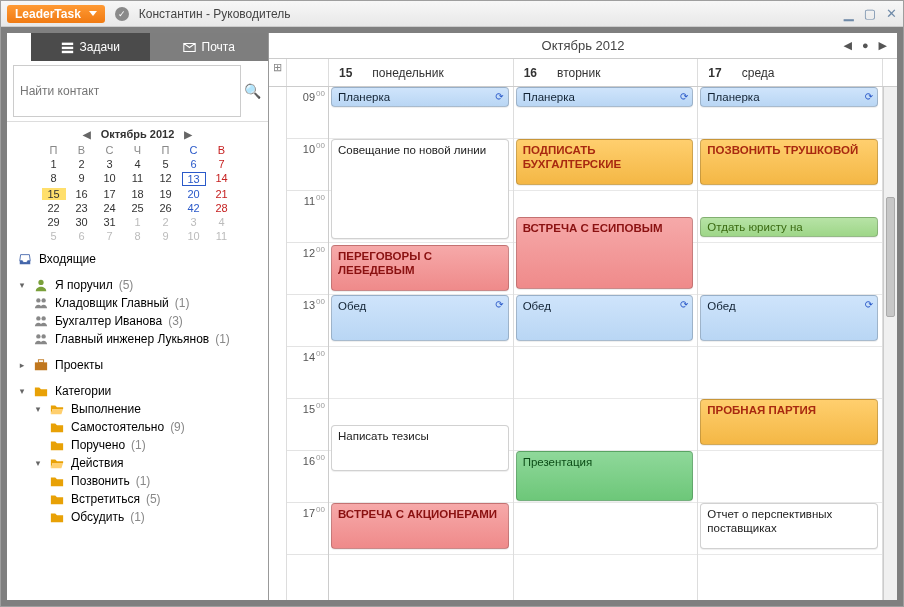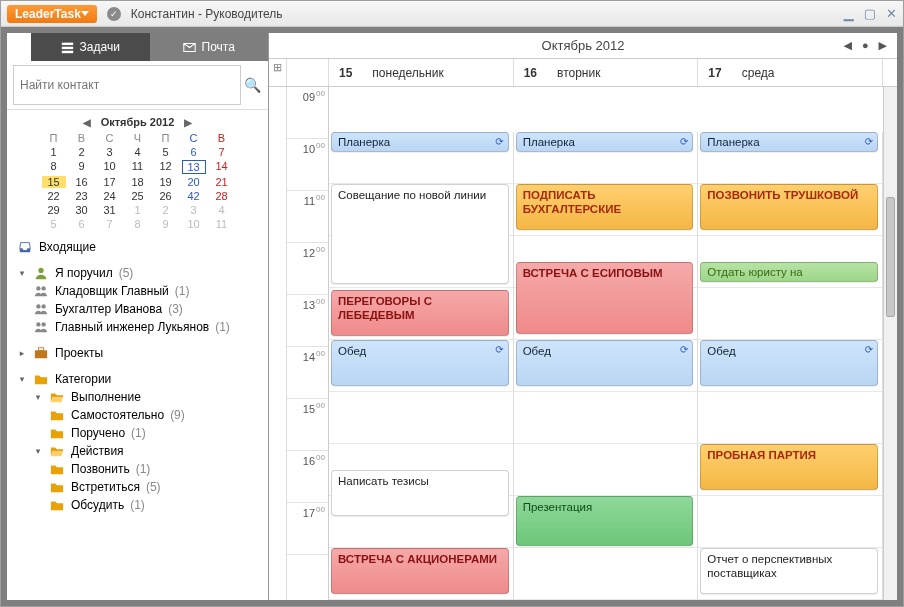--- a/index.html
+++ b/index.html
@@ -1,30 +1,30 @@
 <!DOCTYPE html>
 <html><head>
 <meta charset="utf-8">
 <style>
 * { box-sizing: border-box; margin: 0; padding: 0; font-family: "Segoe UI", Tahoma, Arial, sans-serif; }
 body { background: #e8e8e8; width: 904px; height: 607px; overflow: hidden; }
 .win { width: 904px; height: 607px; background: #fff; border: 1px solid #9e9e9e; display:flex; flex-direction:column; }
 .titlebar { height:26px; background:linear-gradient(#f7f7f7,#e8e8e8); display:flex; align-items:center; padding:0 6px; gap:10px; font-size:12px; color:#444; border-bottom:1px solid #ccc;}
-.brand { background:linear-gradient(#ff9a34,#f07a12); color:#fff; font-weight:bold; padding:2px 8px; border-radius:3px; display:flex; align-items:center; gap:0; font-size:12px;}
+.brand { background:linear-gradient(#ff9a34,#f07a12); color:#fff; font-weight:bold; padding:2px 8px; border-radius:3px; display:flex; align-items:center; gap:8px; font-size:12px;}
 .brand .tri { width:0;height:0;border-left:4px solid transparent;border-right:4px solid transparent;border-top:5px solid #fff; }
 .check { width:14px;height:14px;border-radius:50%;background:#8a8a8a;display:inline-flex;align-items:center;justify-content:center;color:#fff;font-size:9px;}
 .winbtns { margin-left:auto; display:flex; gap:10px; color:#6f8aa8; font-size:13px;}
 .body { flex:1; display:flex; border:6px solid #7f7f7f; border-top-width:6px; }
 .sidebar { width:262px; background:#fff; border-right:1px solid #999; display:flex; flex-direction:column; }
 .tabs { display:flex; height:28px; font-size:12px; color:#fff;margin-left:24px;}
 .tab { flex:1; display:flex; align-items:center; justify-content:center; gap:6px; background:#7e7e7e; cursor:pointer;}
 .tab.active { background:#4b4b4b; }
 .tab svg { width:13px; height:13px; fill:#fff; }
 .search { display:flex; align-items:center; padding:4px 6px; gap:4px; border-bottom:1px solid #ddd;}
-.search input { flex:1; border:1px solid #ccc; padding:12px 6px; font-size:12px; color:#888;}
+.search input { flex:1; border:1px solid #ccc; padding:18px 6px; font-size:12px; color:#888;}
 .search .mag { color:#777; font-size:14px;}
 .minical { padding:6px 16px 4px 16px; font-size:11px; }
 .mc-head { display:flex; align-items:center; justify-content:center; gap:10px; color:#333; font-weight:bold; margin-bottom:4px;}
 .mc-head .nav { color:#666; cursor:pointer; font-size:10px;}
 .mc-grid { display:grid; grid-template-columns:repeat(7,24px); gap:2px 4px; justify-content:center;}
 .mc-grid span { text-align:center; color:#333;}
 .mc-grid .dow { color:#888;}
 .mc-grid .sat { color:#2a59c9;}
 .mc-grid .sun { color:#c62020;}
 .mc-grid .other { color:#bbb;}
@@ -43,21 +43,21 @@
 .gutter { width:42px; border-right:1px solid #ddd;}
 .expand { width:18px; border-right:1px solid #ddd; display:flex; align-items:flex-start; justify-content:center; color:#888; font-size:11px; padding-top:2px;}
 .daycols { flex:1; display:flex;}
 .dcol { flex:1; border-right:1px solid #ddd; display:flex; align-items:center; padding:0 10px; gap:20px;}
 .dcol .dn { font-weight:bold;}
 .grid { flex:1; display:flex; overflow:hidden; position:relative;}
 .times { width:42px; border-right:1px solid #ccc;}
 .trow { height:52px; border-bottom:1px solid #e3e3e3; font-size:11px; color:#555; text-align:right; padding:2px 3px 0 0;}
 .trow sup{font-size:8px; color:#999; margin-left:1px;}
 .spacer18 { width:18px; border-right:1px solid #ddd;}
-.dgrid { flex:1; display:flex;margin-top:45px;}
+.dgrid { flex:1; display:flex;}
 .daycol { flex:1; border-right:1px solid #ddd; position:relative;}
 .slot { height:52px; border-bottom:1px solid #e8e8e8;}
 .ev { position:absolute; left:2px; right:4px; border-radius:4px; padding:3px 6px; font-size:11.5px; line-height:1.25; border:1px solid rgba(0,0,0,.18); box-shadow:0 1px 1px rgba(0,0,0,.07); overflow:hidden;}
 .ev.header-only { height:20px; display:flex; align-items:center;}
 .ev .sync { position:absolute; right:4px; top:3px; font-size:10px; color:#2a59c9;}
 .c-blue { background:linear-gradient(#cfe4fb,#b9d6f4); color:#123;}
 .c-white{ background:#fff; color:#222;}
 .c-orange{ background:linear-gradient(#ffcf6e,#f4b745); color:#a82910; font-weight:bold;}
 .c-red  { background:linear-gradient(#f6a9a9,#ef8a8a); color:#8a1111; font-weight:bold;}
 .c-green{ background:linear-gradient(#8fd89a,#6dc779); color:#0c4d17;}

